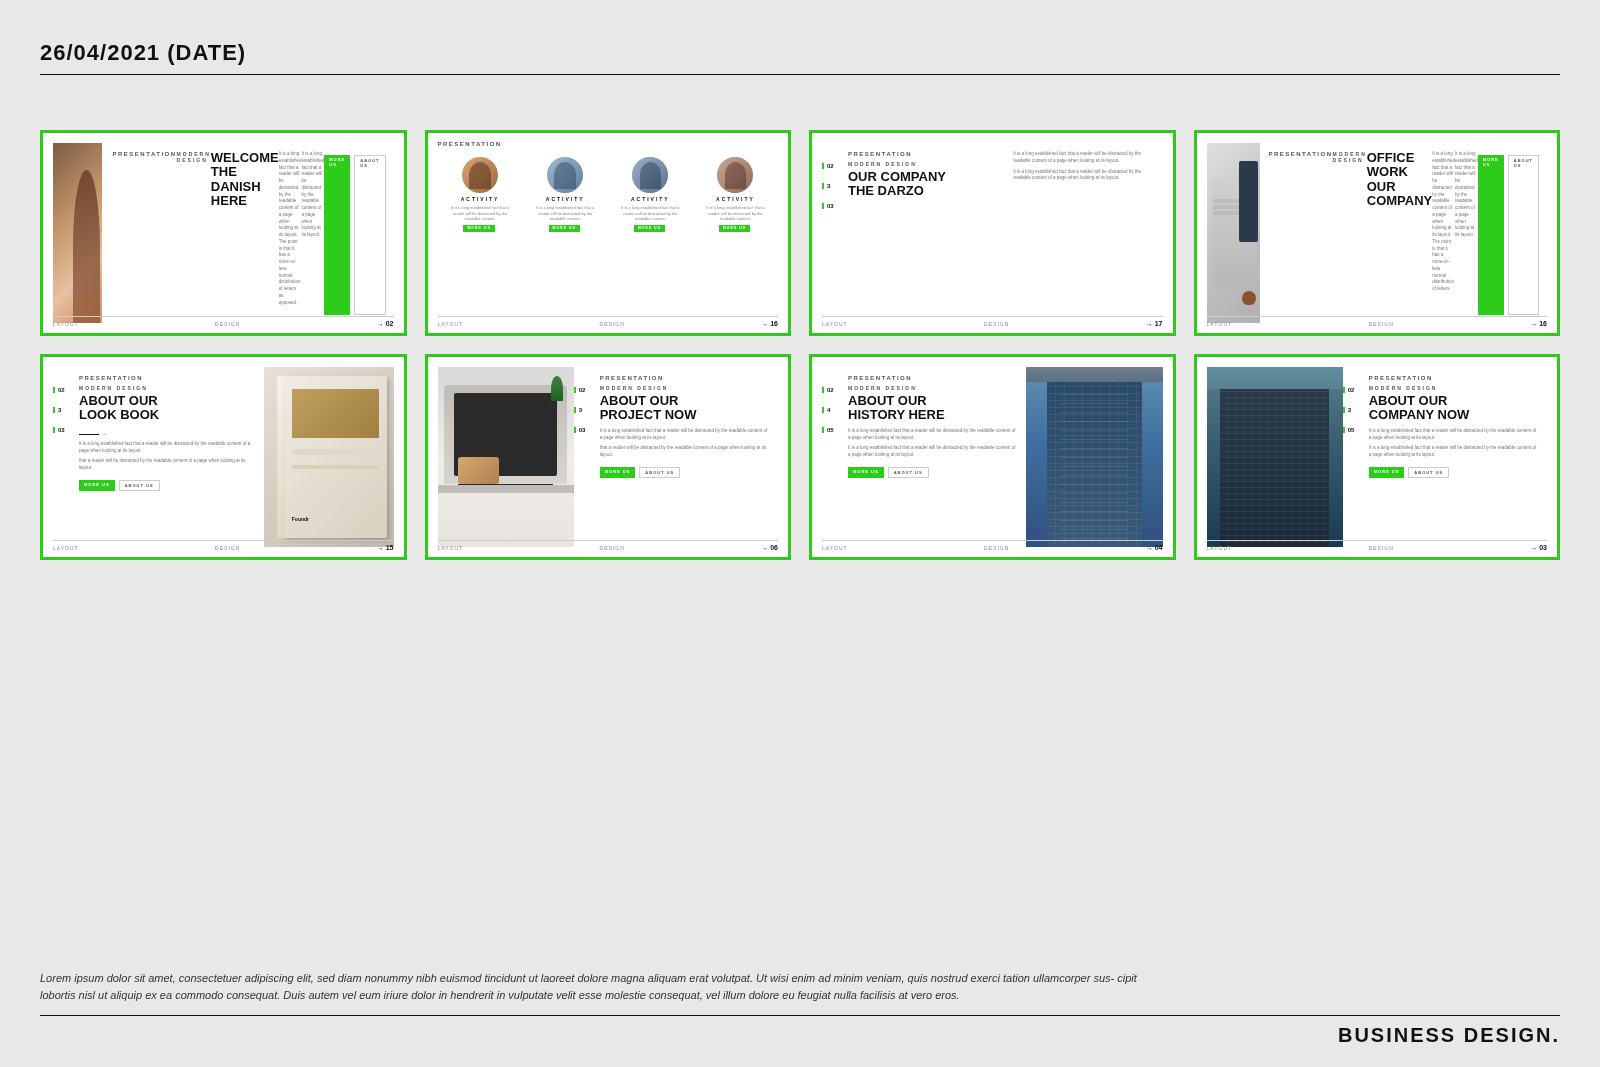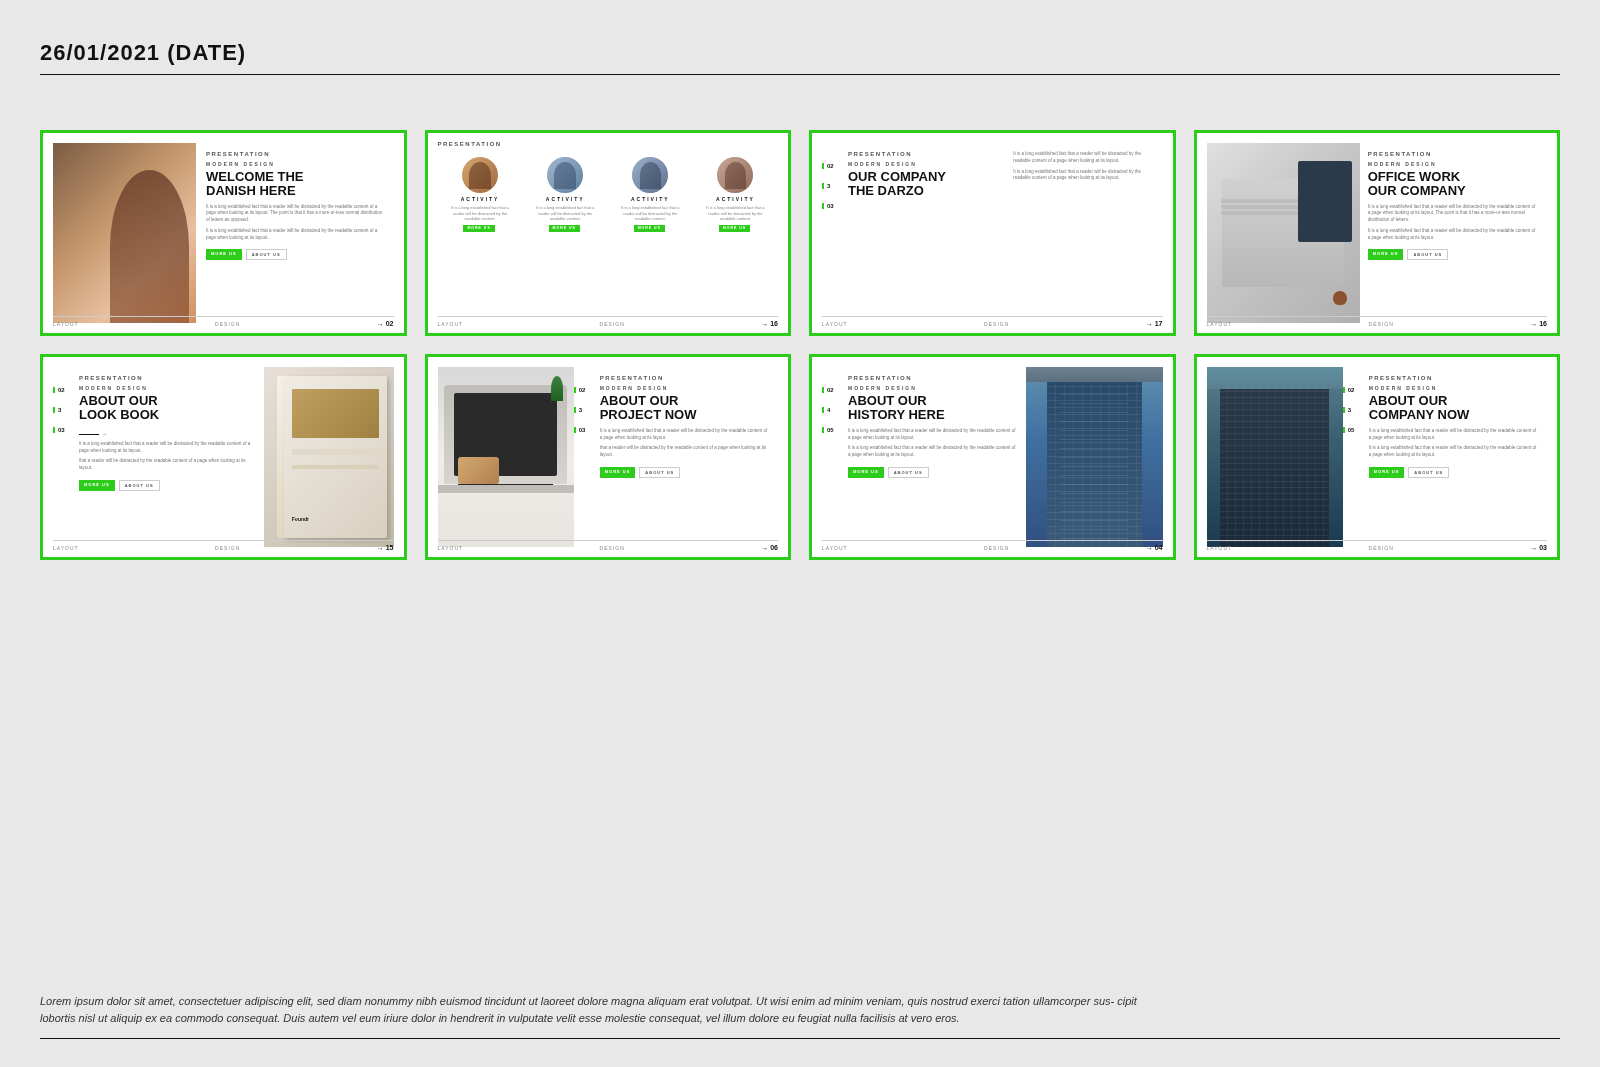--- a/index.html
+++ b/index.html
@@ -98,21 +98,21 @@
     .slide-1 .img-area::before {
       content: '';
       position: absolute;
       inset: 0;
       background: linear-gradient(135deg, #7a5c44 0%, #c4956a 40%, #e8c8a0 70%, #d4a070 100%);
     }
     .slide-1 .content-area {
       flex: 1;
       padding: 8px 8px 8px 10px;
       display: flex;
-      flex-direction: column;
+      flex-direction: row;
     }
 
     .tiny-label {
       font-size: 5px;
       font-weight: 700;
       letter-spacing: 2px;
       color: #555;
       text-transform: uppercase;
       margin-bottom: 3px;
     }
@@ -260,21 +260,21 @@
       right: 5%;
       width: 35%;
       height: 45%;
       background: #2a3a4a;
       border-radius: 2px;
     }
     .slide-4 .content-area {
       flex: 1;
       padding: 8px;
       display: flex;
-      flex-direction: column;
+      flex-direction: row;
     }
 
     
     
     .slide-5 {
       flex-direction: row;
     }
     .slide-5 .left-nums {
       width: 18px;
       display: flex;
@@ -462,21 +462,21 @@
     .btn-row {
       display: flex;
       gap: 2px;
       margin-top: 4px;
     }
   </style>
 </head>
 <body>
 
 <div class="header">
-  <div class="header-title">26/01/2021 (DATE)</div>
+  <div class="header-title">26/04/2021 (DATE)</div>
   <div class="header-line"></div>
 </div>
 
 <div class="slides-grid">
 
   <div class="slide slide-1">
     <div class="img-area">
       <div style="position:absolute;inset:0;background:linear-gradient(135deg,#7a5c44 0%,#c4956a 40%,#e8c0a0 70%,#d09060 100%);"></div>
 
       <div style="position:absolute;bottom:0;right:5%;width:55%;height:85%;background:linear-gradient(180deg,#5a3020,#8a5030);border-radius:50% 50% 0 0;opacity:0.7;"></div>
@@ -739,13 +739,14 @@
       <span class="slide-footer-num">→ 03</span>
     </div>
   </div>
 
 </div>
 
 <div class="footer-section">
   <div class="footer-text">Lorem ipsum dolor sit amet, consectetuer adipiscing elit, sed diam nonummy nibh euismod tincidunt ut laoreet dolore magna aliquam erat volutpat. Ut wisi enim ad minim veniam, quis nostrud exerci tation ullamcorper sus-
 cipit lobortis nisl ut aliquip ex ea commodo consequat. Duis autem vel eum iriure dolor in hendrerit in vulputate velit esse molestie consequat, vel illum dolore eu feugiat nulla facilisis at vero eros.</div>
   <div class="footer-line"></div>
+  <div class="footer-brand">BUSINESS DESIGN.</div>
 </div>
 
 </body></html>

